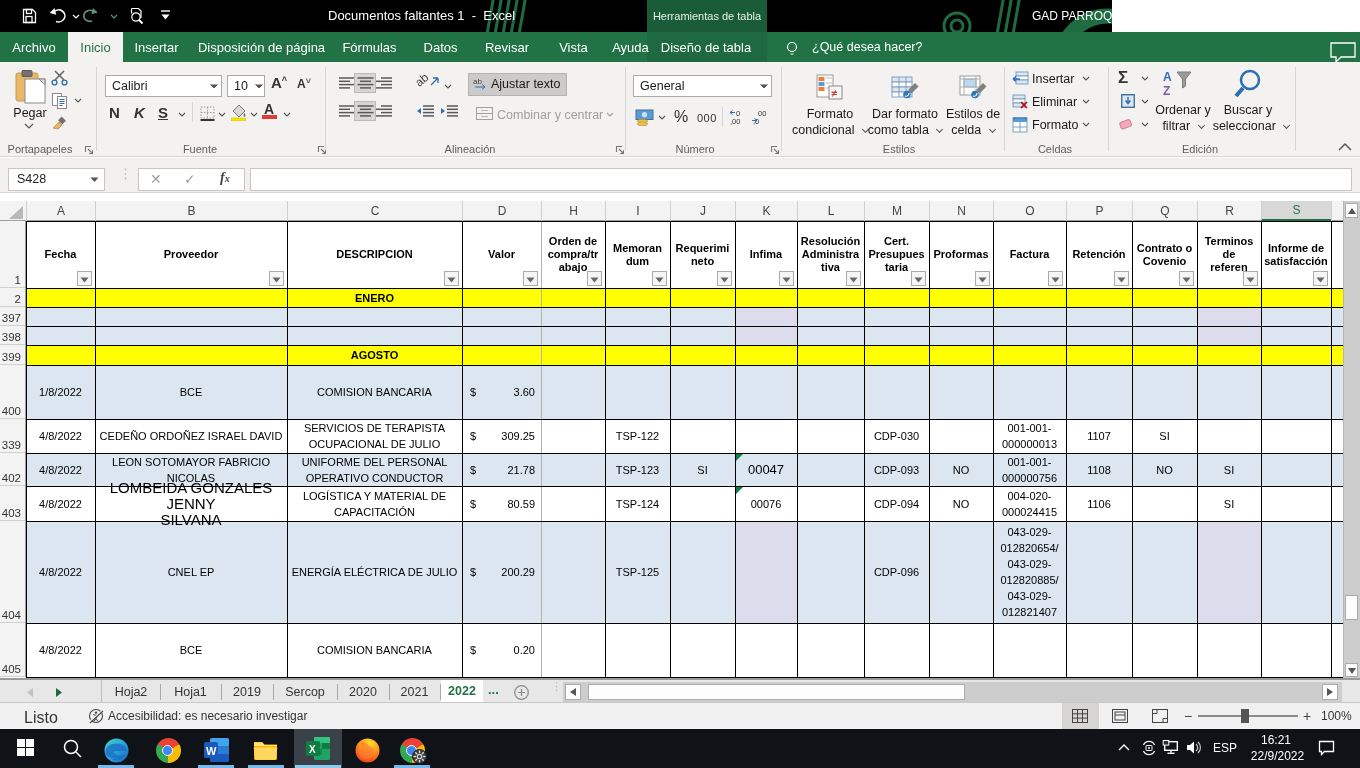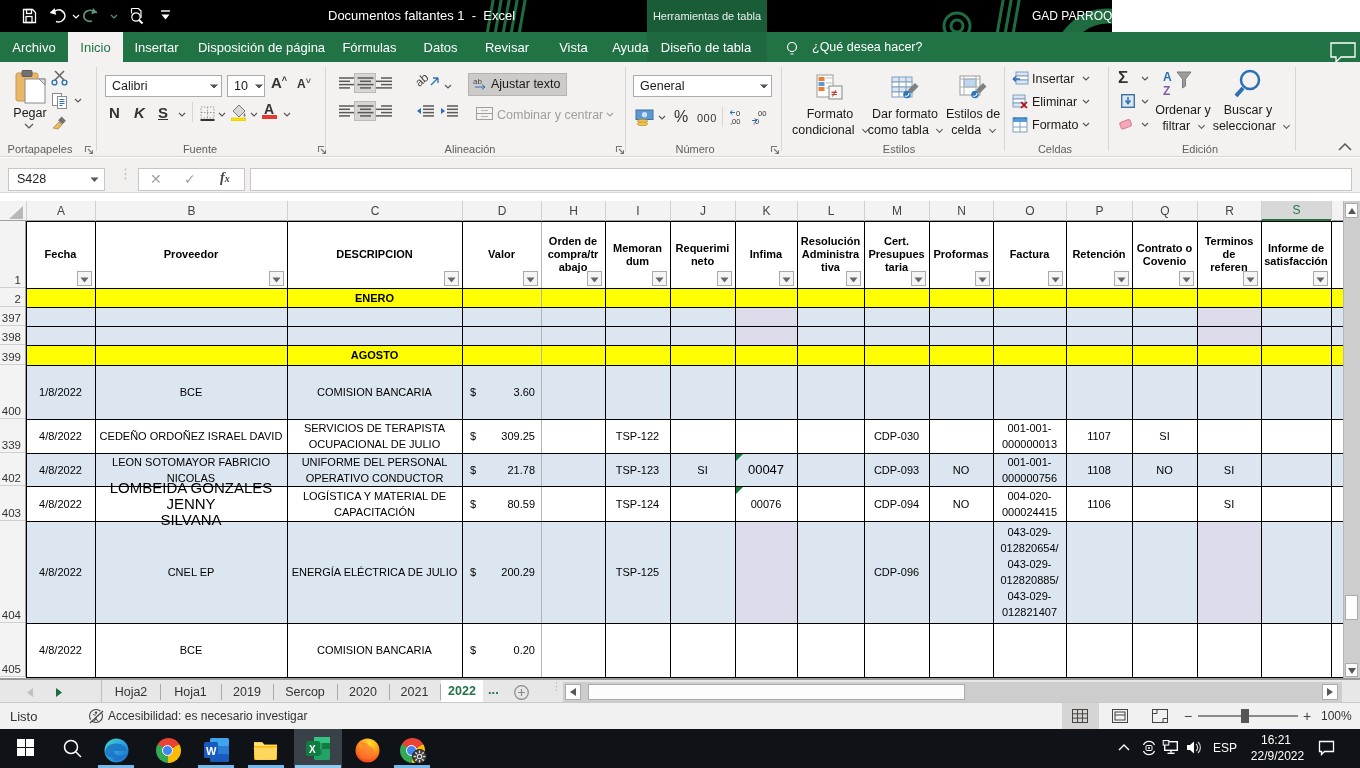--- a/index.html
+++ b/index.html
@@ -746,21 +746,21 @@
 <svg class="ab" style="left:570px;top:8px;" width="6" height="8" viewBox="0 0 6 8">
       <path d="M6 0 L0 4 L6 8 z" fill="#555"></path>
     </svg>
 <div class="ab" style="left:588px;top:4px;width:377px;height:16px;background:#fdfdfd;border:1px solid #ababab;"></div>
 <div class="ab" style="left:1322px;top:4px;width:16px;height:16px;background:#fdfdfd;border:1px solid #ababab;"></div>
 <svg class="ab" style="left:1327px;top:8px;" width="6" height="8" viewBox="0 0 6 8">
       <path d="M0 0 L6 4 L0 8 z" fill="#555"></path>
     </svg>
 </div>
 <div class="ab" style="left:0;top:702px;width:1360px;height:27px;background:#f1f1f1;border-top:1px solid #c8c8c8;">
-<div class="ab" style="left:10px;top:6px;font-size:13px;color:#333;">Listo</div>
+<div class="ab" style="left:24px;top:6px;font-size:16px;color:#333;">Listo</div>
 <svg class="ab" style="left:88px;top:5px;" width="16" height="16" viewBox="0 0 16 16">
 <circle cx="8" cy="8" r="6.5" fill="none" stroke="#444" stroke-width="1.1"></circle>
 <circle cx="8" cy="4.6" r="1.2" fill="#444"></circle>
 <path d="M8 6.5 v4 M8 7.5 l-2.8 -1 M8 7.5 l2.8 -1 M8 10.5 l-2 3 M8 10.5 l2 3" stroke="#444" fill="none" stroke-width="1"></path>
 <path d="M1 14 L15 2" stroke="#f1f1f1" stroke-width="1.6"></path>
 <path d="M2 15 L15 3" stroke="#444" stroke-width="1.1"></path>
 </svg>
 <div class="ab" style="left:108px;top:6px;font-size:12px;color:#333;">Accesibilidad: es necesario investigar</div>
 <div class="ab" style="left:1062px;top:0;width:37px;height:26px;background:#d7d5d3;"></div>
 <svg class="ab" style="left:1072px;top:6px;" width="16" height="14" viewBox="0 0 16 14">

